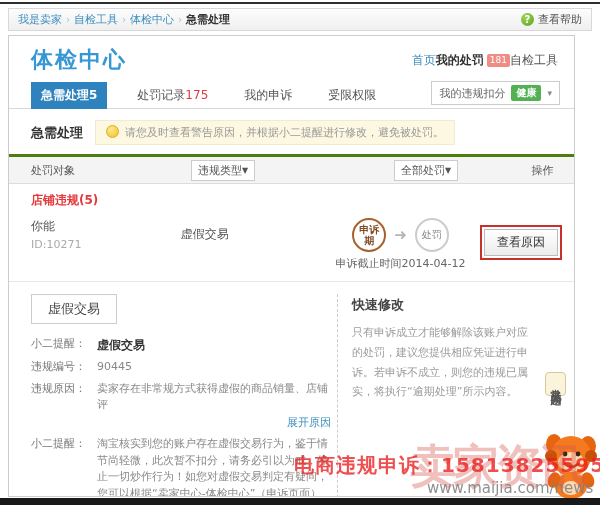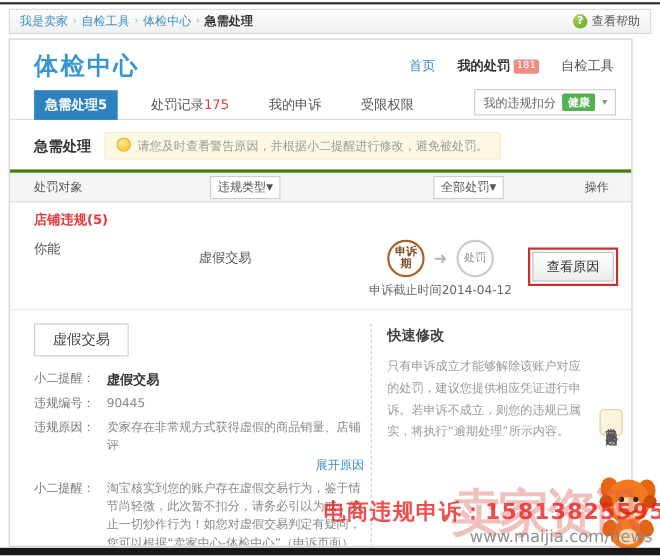--- a/index.html
+++ b/index.html
@@ -18,21 +18,21 @@
   .help{margin-left:auto;display:flex;align-items:center;gap:4px;color:#555;cursor:pointer}
   .help-icon{width:13px;height:13px;border-radius:50%;background:radial-gradient(circle at 35% 30%,#9fd45a,#5aa21c);
              color:#fff;font-size:10px;line-height:13px;text-align:center;font-weight:bold;flex:none}
 
   
   .main{position:absolute;top:35px;left:8px;width:567px;height:462px;box-sizing:border-box;
         border:1px solid #ccc;background:#fff;overflow:hidden}
 
   .hdr{position:relative;height:42px}
   .title{position:absolute;left:22px;top:9px;font-size:22px;font-weight:bold;color:#3697d4;letter-spacing:2px}
-  .hnav{position:absolute;right:16px;top:16px;display:flex;align-items:center;gap:20px;font-size:12px}
+  .hnav{position:absolute;right:16px;top:16px;display:flex;align-items:center;font-size:12px}
   .hnav .home{color:#3d8fc0;cursor:pointer}
   .hnav .mine{font-weight:bold;color:#333;display:flex;gap:3px;align-items:center;cursor:pointer}
   .badge-red{background:#ef8d85;color:#fff;font-size:9px;padding:0 3px;border-radius:2px;line-height:13px;font-weight:normal}
   .hnav .self{color:#555;cursor:pointer}
 
   
   .tabsrow{position:relative;height:27px;border-bottom:1px solid #d8d8d8;margin-top:3px}
   .tabs{position:absolute;left:22px;bottom:-1px;display:flex;gap:24px;align-items:flex-end}
   .tab{padding:5px 6px;color:#555;cursor:pointer;font-size:12px;white-space:nowrap}
   .tab.active{background:#2e82bd;color:#fff;font-weight:bold;padding:5px 10px}
@@ -183,20 +183,21 @@
       </span>
     </span>
     <span class="c4">操作</span>
   </div>
 
   <div class="grouprow">店铺违规(5)</div>
 
   <div class="itemrow">
     <div class="seller">
       <div class="name">你能</div>
+      <div class="sid">ID:10271</div>
     </div>
     <div class="vtype">虚假交易</div>
     <div class="stepswrap">
       <div class="stepline">
         <span class="circle cur">
             <span>申诉期</span>
           </span>
         <span class="arrow">➜</span>
         <span class="circle next">处罚</span>
       </div>

